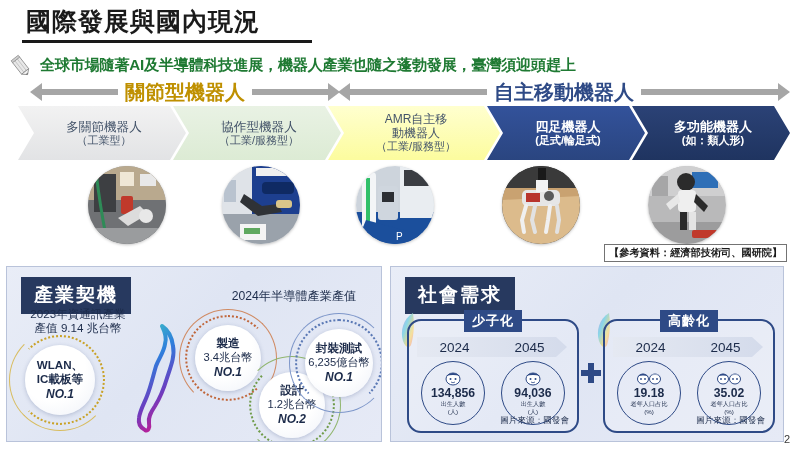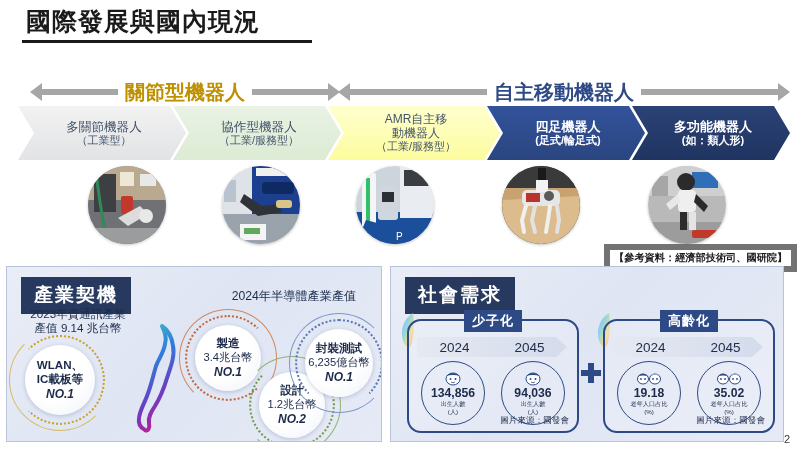--- a/index.html
+++ b/index.html
@@ -89,21 +89,21 @@
     position: absolute; top: 166px; width: 78px; height: 78px;
     border-radius: 50%; overflow: hidden;
     box-shadow: 0 1px 3px rgba(0,0,0,.25);
   }
   .photo svg { display: block; }
 
   
   .ref-note {
     position: absolute; left: 604px; top: 244px;
     font-size: 10.2px; font-weight: 700; color: #1a1a1a;
-    border: 6px solid #737373; padding: 1px 4px; background: #fff;
+    border: 1px solid #737373; padding: 1px 4px; background: #fff;
     white-space: nowrap;
   }
 
   
   .panel {
     position: absolute; top: 266px; height: 176px;
     border: 1px solid #b9c3da;
     background: linear-gradient(135deg,#e9edf7 0%, #dfe5f3 45%, #e6eaf6 100%);
     overflow: hidden;
   }
@@ -212,20 +212,35 @@
   }
 </style>
 </head>
 <body>
 
 <div id="slide">
 
   <div class="slide-title">國際發展與國內現況</div>
   <div class="title-rule"></div>
 
+  <div class="subtitle-row">
+    <span class="pencil-icon">
+      <svg viewBox="0 0 28 24" width="28" height="24">
+        <g transform="rotate(-38 14 12)">
+          <rect x="8" y="4" width="9" height="15" fill="#e8e8e8" stroke="#8a8a8a" stroke-width="0.8"></rect>
+          <line x1="11" y1="4" x2="11" y2="19" stroke="#b0b0b0" stroke-width="0.6"></line>
+          <line x1="14" y1="4" x2="14" y2="19" stroke="#b0b0b0" stroke-width="0.6"></line>
+          <polygon points="8,19 17,19 12.5,23" fill="#f3f3f3" stroke="#8a8a8a" stroke-width="0.8"></polygon>
+          <polygon points="11.4,21.6 13.6,21.6 12.5,23" fill="#555"></polygon>
+          <rect x="8" y="2" width="9" height="2.4" fill="#cfcfcf" stroke="#8a8a8a" stroke-width="0.7"></rect>
+        </g>
+      </svg>
+    </span>
+    <span class="subtitle-text">全球市場隨著AI及半導體科技進展，機器人產業也隨之蓬勃發展，臺灣須迎頭趕上</span>
+  </div>
 
   <div class="band band-left">
     <span class="arrow-head-l"></span>
     <span class="bar-seg"></span>
     <span class="band-label label-gold">關節型機器人</span>
     <span class="bar-seg"></span>
     <span class="arrow-head-r"></span>
   </div>
 
   <div class="band band-right">

